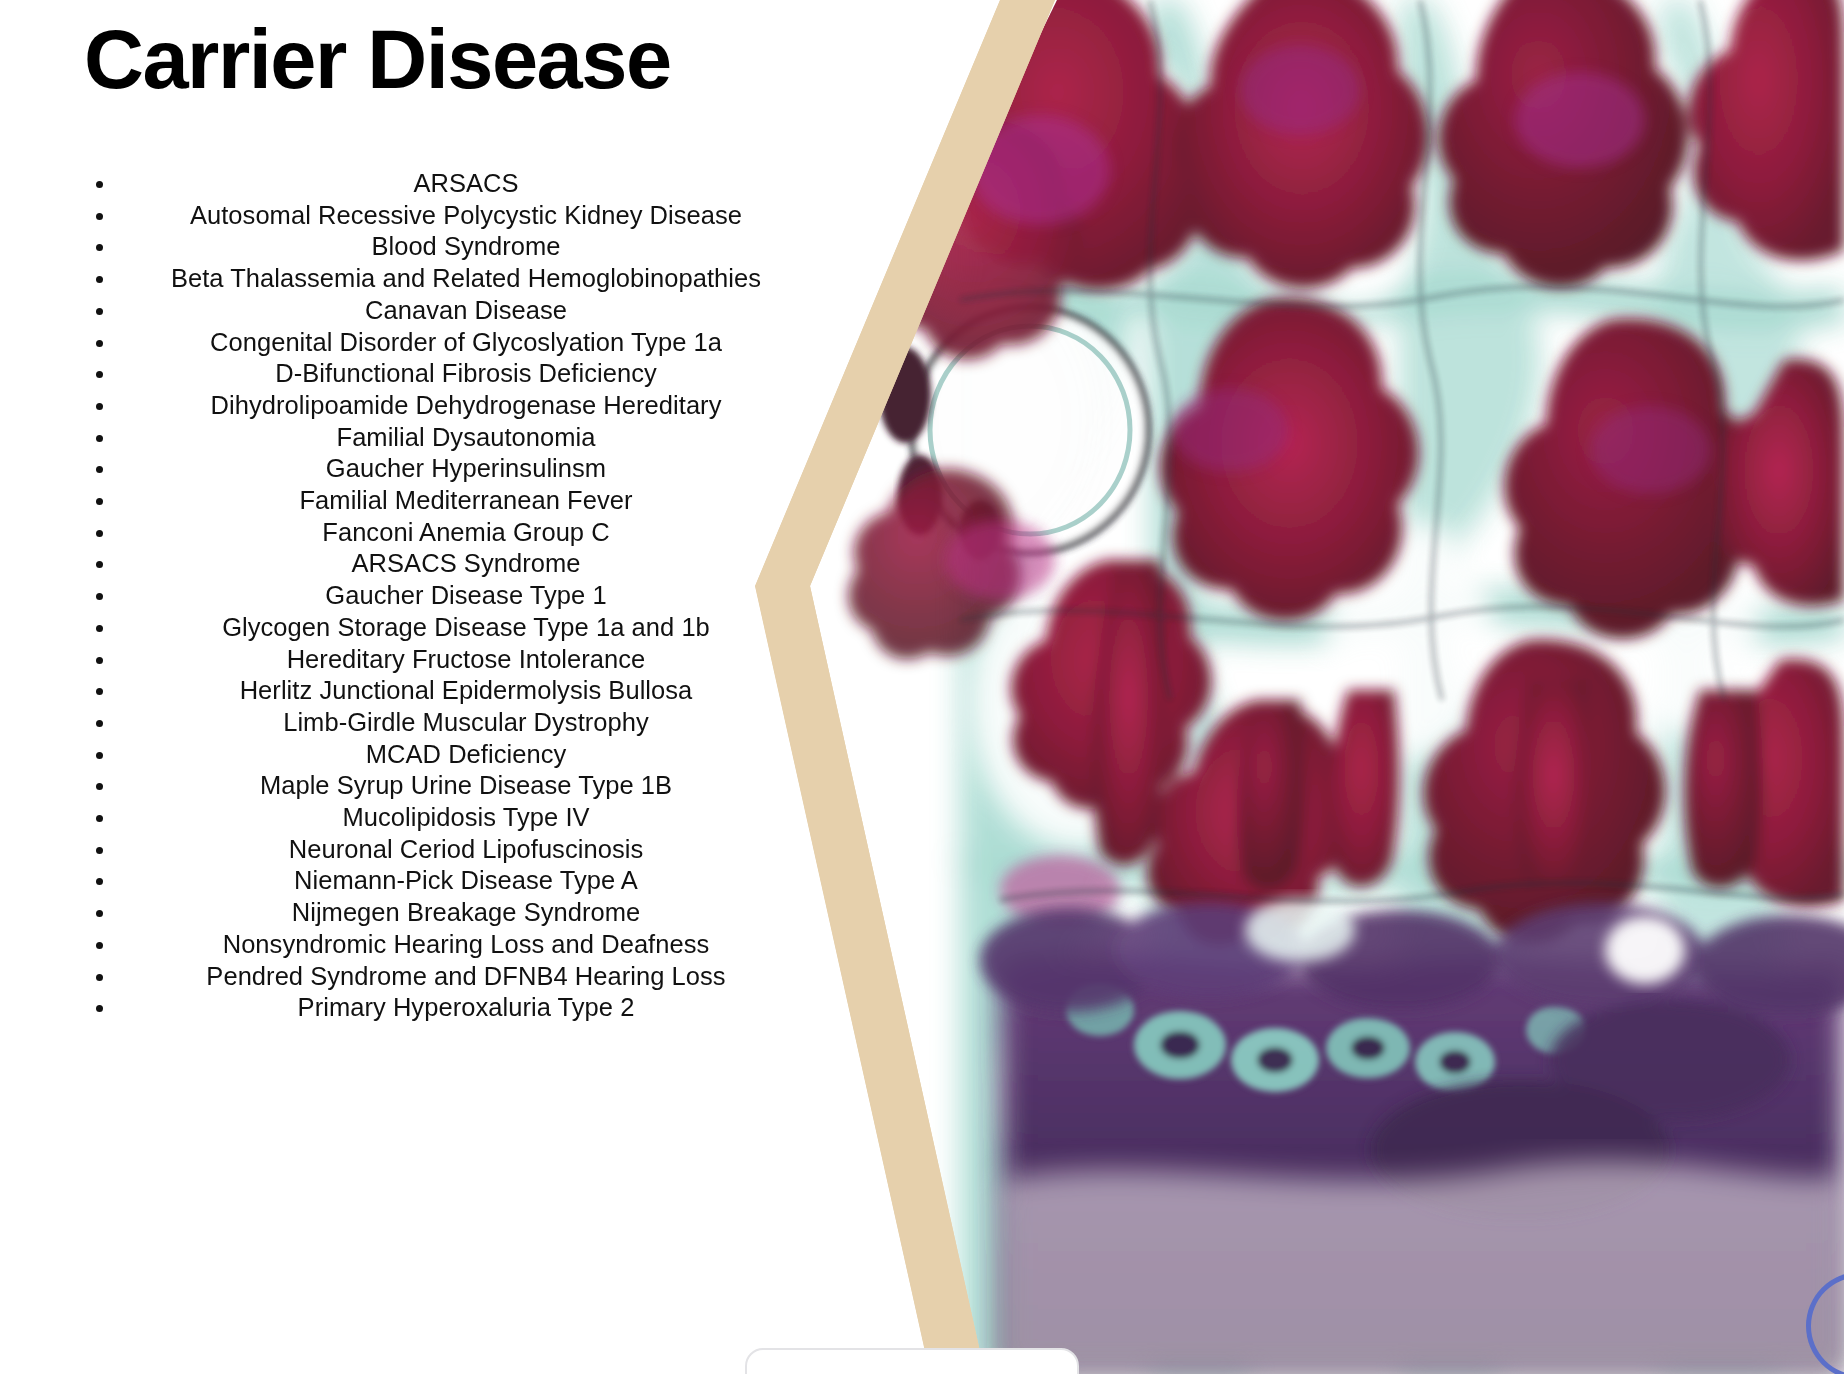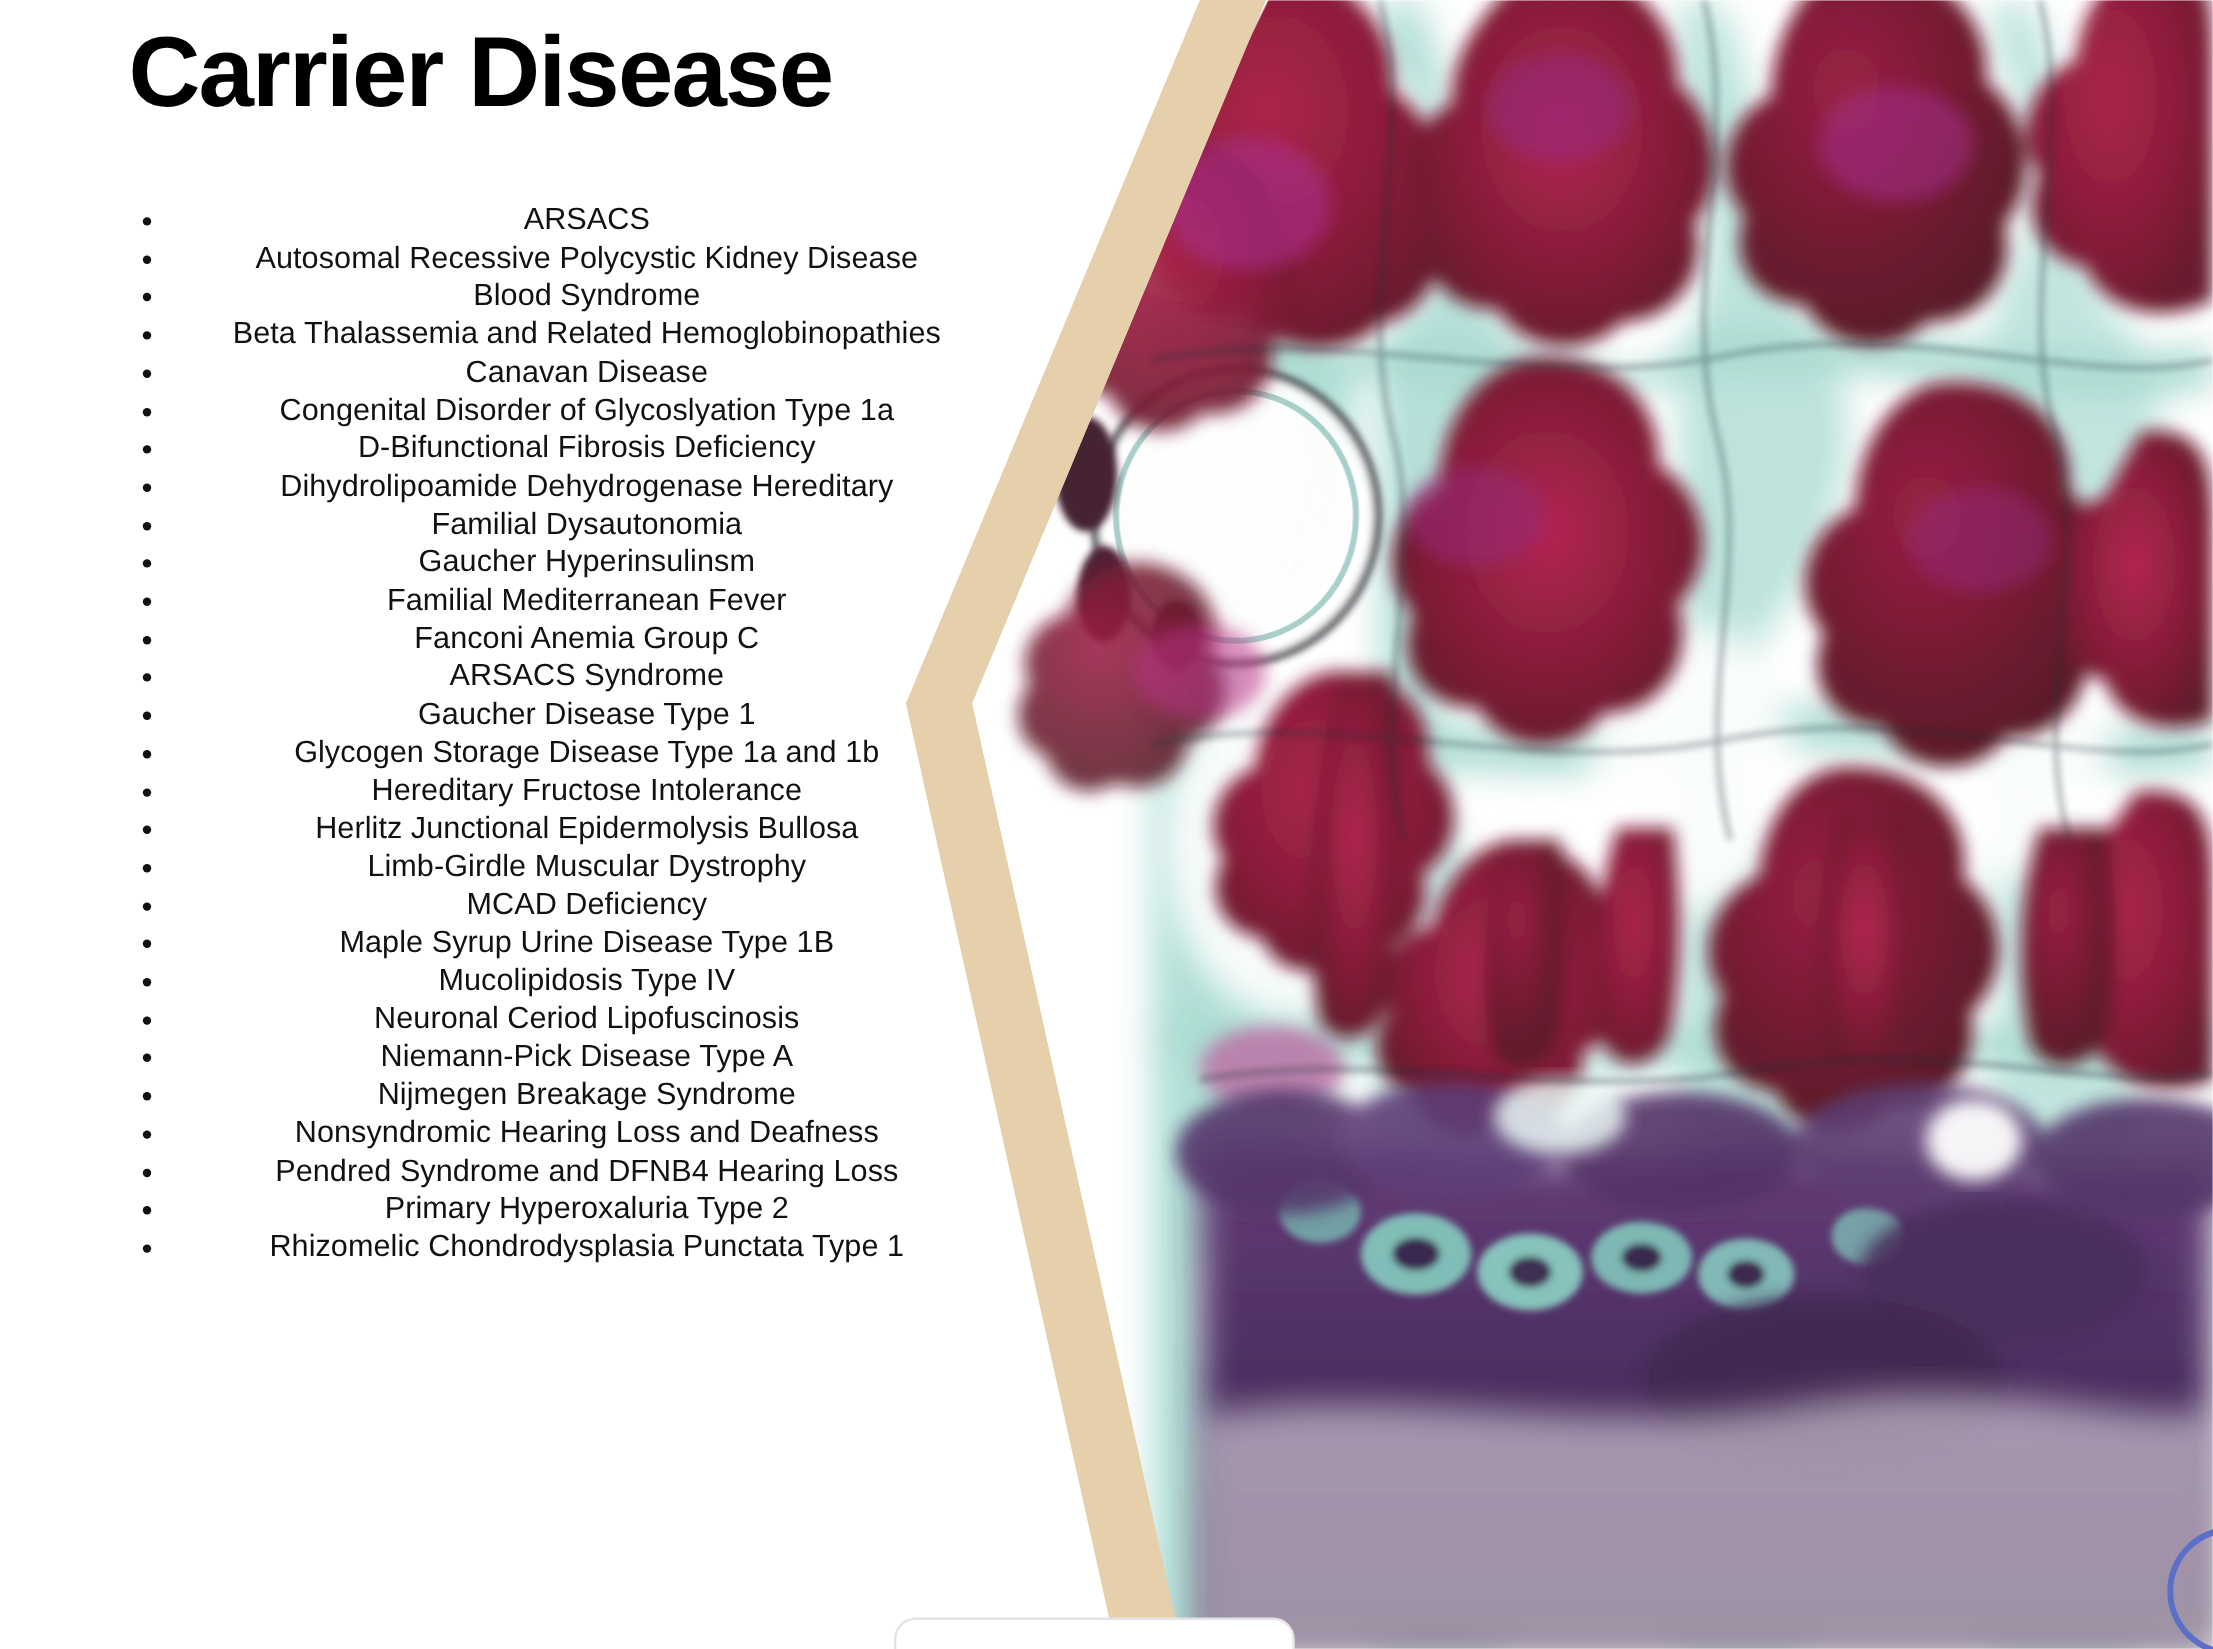--- a/index.html
+++ b/index.html
@@ -19,21 +19,20 @@
   }
 
   
   .left-panel {
     position: absolute;
     left: 0;
     top: 0;
     width: 940px;
     height: 1374px;
     z-index: 5;
-    margin-left: 23px;
   }
   .page-title {
     position: absolute;
     left: 84px;
     top: 14px;
     font-family: "Liberation Sans", sans-serif;
     font-weight: bold;
     font-size: 83px;
     letter-spacing: -1.5px;
     color: #000000;
@@ -364,20 +363,19 @@
         <li>Limb-Girdle Muscular Dystrophy</li>
         <li>MCAD Deficiency</li>
         <li>Maple Syrup Urine Disease Type 1B</li>
         <li>Mucolipidosis Type IV</li>
         <li>Neuronal Ceriod Lipofuscinosis</li>
         <li>Niemann-Pick Disease Type A</li>
         <li>Nijmegen Breakage Syndrome</li>
         <li>Nonsyndromic Hearing Loss and Deafness</li>
         <li>Pendred Syndrome and DFNB4 Hearing Loss</li>
         <li>Primary Hyperoxaluria Type 2</li>
-        <li>Rhizomelic Chondrodysplasia Punctata Type 1</li>
       </ul>
   </div>
 
   <div class="bottom-card"></div>
   <div class="corner-orb-inner"></div>
 
 </div>
 
 </body></html>

